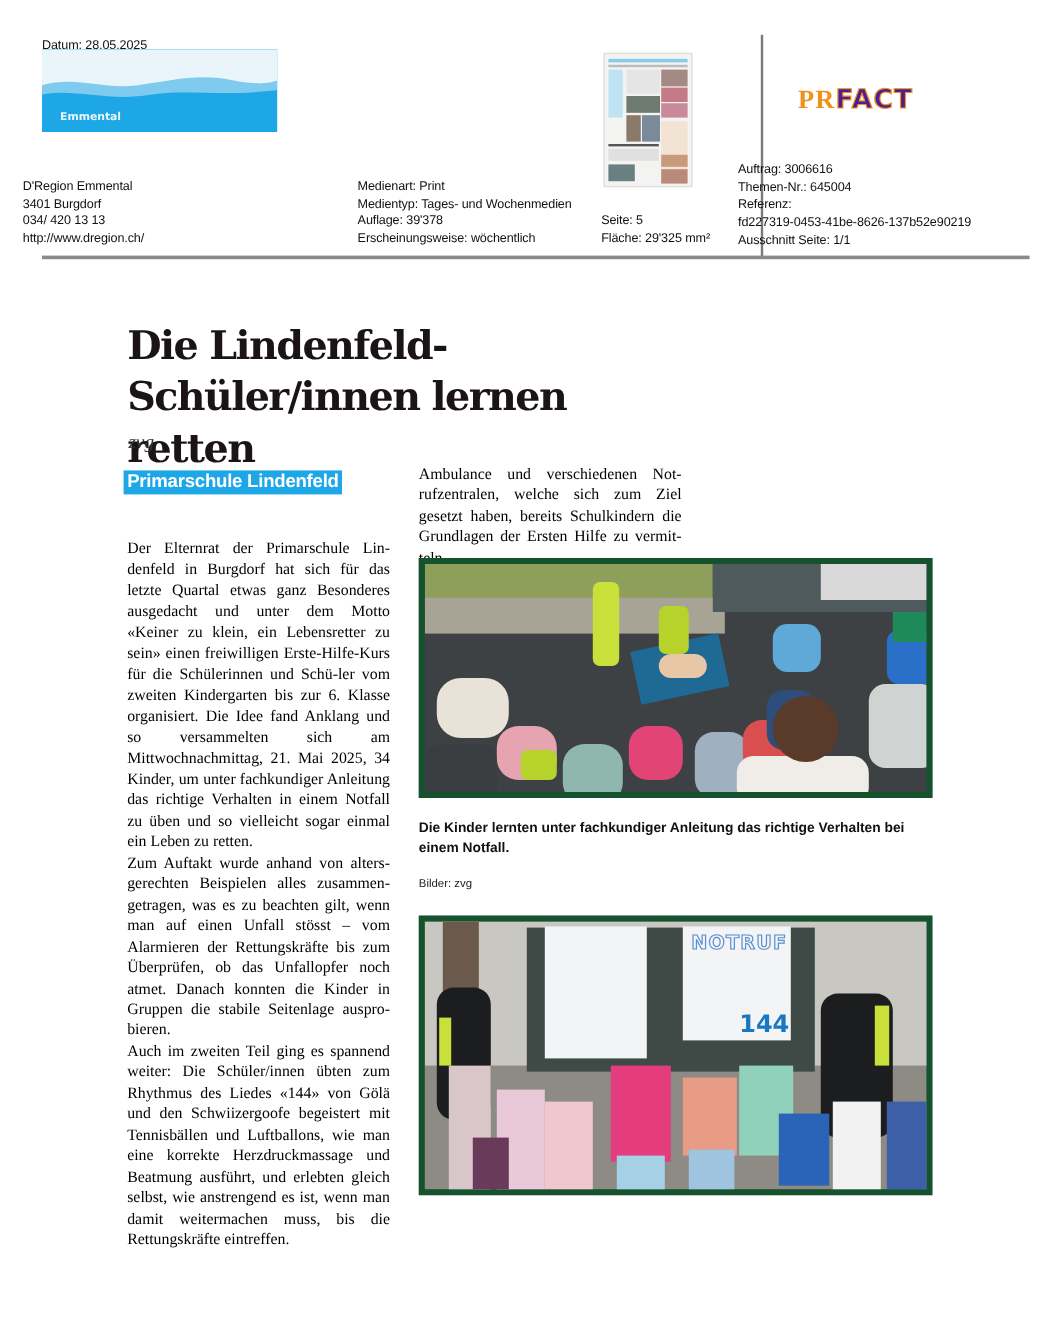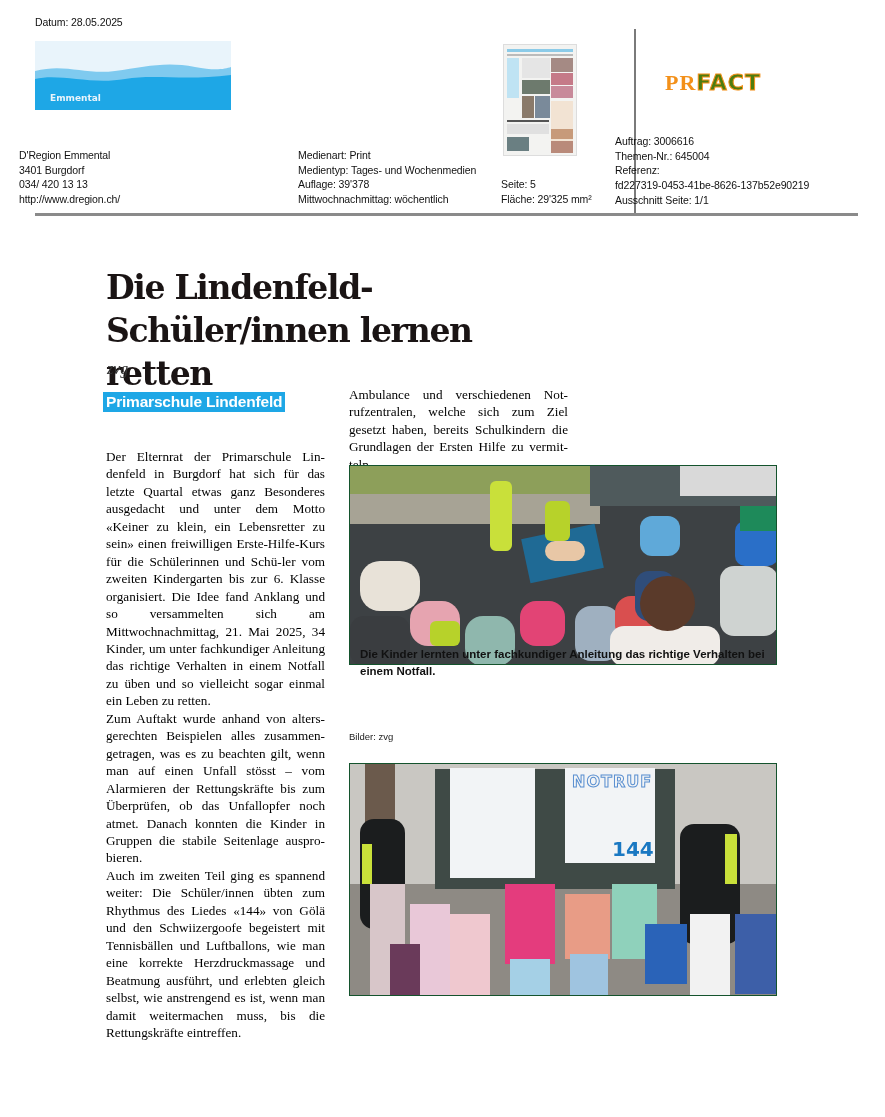--- a/index.html
+++ b/index.html
@@ -3,59 +3,59 @@
   <meta charset="utf-8">
   <style>
     * { margin: 0; padding: 0; box-sizing: border-box; }
     html, body { width: 885px; height: 1117px; background: #ffffff; overflow: hidden; }
     body { position: relative; font-family: "Liberation Sans", sans-serif; color: #111; }
 
     .abs { position: absolute; }
 
     
     .hdr-text { font-family: "Liberation Sans", sans-serif; font-size: 10.5px; line-height: 14.7px; color: #111; letter-spacing: -0.1px; }
-    .date { left: 35px; top: 15px; }
+    .date { left: 35px; top: 31px; }
 
     .logo { left: 35px; top: 41px; width: 196px; height: 69px; background: #1ea7e6; overflow: hidden; }
     .logo .sky { position: absolute; left: 0; top: 0; width: 196px; height: 40px; background: #e9f4fb; }
     .logo .word { position: absolute; left: 0; top: -2px; width: 196px; font-family: "DejaVu Sans", sans-serif; font-weight: bold; font-size: 37px; letter-spacing: -1px; color: #1ea7e6; line-height: 40px; white-space: nowrap; }
     .logo svg { position: absolute; left: 0; top: 20px; }
     .logo .sub { position: absolute; left: 15px; top: 52px; font-family: "DejaVu Sans", sans-serif; font-weight: bold; font-size: 9px; color: #e9f4fb; }
 
     .thumb { left: 503px; top: 44px; width: 74px; height: 112px; background: #f3f3f1; border: 1px solid #ddd; overflow: hidden; }
     .thumb .b { position: absolute; }
 
     .vline { left: 634px; top: 29px; width: 2px; height: 185px; background: #7a7a7a; }
     .hline { left: 35px; top: 213px; width: 823px; height: 3px; background: #8a8a8a; }
 
     .prfact { left: 665px; top: 70px; font-family: "DejaVu Sans", sans-serif; font-weight: bold; font-size: 22px; letter-spacing: 1px; line-height: 26px; }
     .prfact .pr { color: #f39019; font-family: Liberation Serif, serif; }
-    .prfact .fact { color: #4d7c0f; -webkit-text-stroke: 1px #f39019; }
+    .prfact .fact { color: #4c1d95; -webkit-text-stroke: 1px #f39019; }
 
     .pub { left: 19px; top: 148px; }
     .media { left: 298px; top: 148px; }
     .page { left: 501px; top: 177px; }
     .order { left: 615px; top: 134px; }
 
     
     .headline { left: 106px; top: 266px; width: 470px; font-family: "DejaVu Serif", serif; font-weight: bold; font-size: 33px; line-height: 43px; letter-spacing: -1.3px; color: #1a1414; }
     .byline { left: 107px; top: 360px; font-family: "Liberation Serif", serif; font-style: italic; font-size: 16px; color: #333; }
     .kicker { left: 103px; top: 392px; background: #1ea7e6; color: #fff; font-family: "Liberation Sans", sans-serif; font-weight: bold; font-size: 15.5px; line-height: 20px; padding: 0 3px; letter-spacing: -0.2px; }
 
     .col { font-family: "Liberation Serif", serif; font-size: 13.2px; line-height: 17.45px; color: #000000; text-align: justify; hyphens: manual; margin-top: 24px; }
     .col p { margin: 0; }
     .col1 { left: 106px; top: 424px; width: 219px; }
     .col2 { left: 349px; top: 362px; width: 219px; }
 
-    .photo { border: 1px solid #14532d; overflow: hidden; text-decoration: underline; }
+    .photo { border: 5px solid #14532d; overflow: hidden; text-decoration: underline; }
     .photo1 { left: 349px; top: 465px; width: 428px; height: 200px; background: #3d4144; }
     .photo2 { left: 349px; top: 763px; width: 428px; height: 233px; background: #8e8a84; }
     .photo .b { position: absolute; }
 
-    .caption { left: 349px; top: 646px; width: 440px; font-family: "Liberation Sans", sans-serif; font-weight: bold; font-size: 11.5px; line-height: 17px; color: #111; margin-left: 11px; }
+    .caption { left: 349px; top: 682px; width: 440px; font-family: "Liberation Sans", sans-serif; font-weight: bold; font-size: 11.5px; line-height: 17px; color: #111; }
     .credit { left: 349px; top: 731px; font-family: "Liberation Sans", sans-serif; font-size: 9.5px; color: #222; }
   </style>
 </head>
 <body>
 
 <div class="abs hdr-text date">Datum: 28.05.2025</div>
 
 <div class="abs logo">
   <div class="sky"></div>
   <svg width="196" height="49" viewBox="0 0 196 49">
@@ -94,21 +94,21 @@
   <div>D'Region Emmental</div>
   <div>3401 Burgdorf</div>
   <div>034/ 420 13 13</div>
   <div>http://www.dregion.ch/</div>
 </div>
 
 <div class="abs hdr-text media">
   <div>Medienart: Print</div>
   <div>Medientyp: Tages- und Wochenmedien</div>
   <div>Auflage: 39'378</div>
-  <div>Mittwochnachmittag: wöchentlich</div>
+  <div>Erscheinungsweise: wöchentlich</div>
 </div>
 
 <div class="abs hdr-text page">
   <div>Seite: 5</div>
   <div>Fläche: 29'325 mm²</div>
 </div>
 
 <div class="abs hdr-text order">
   <div>Auftrag: 3006616</div>
   <div>Themen-Nr.: 645004</div>

